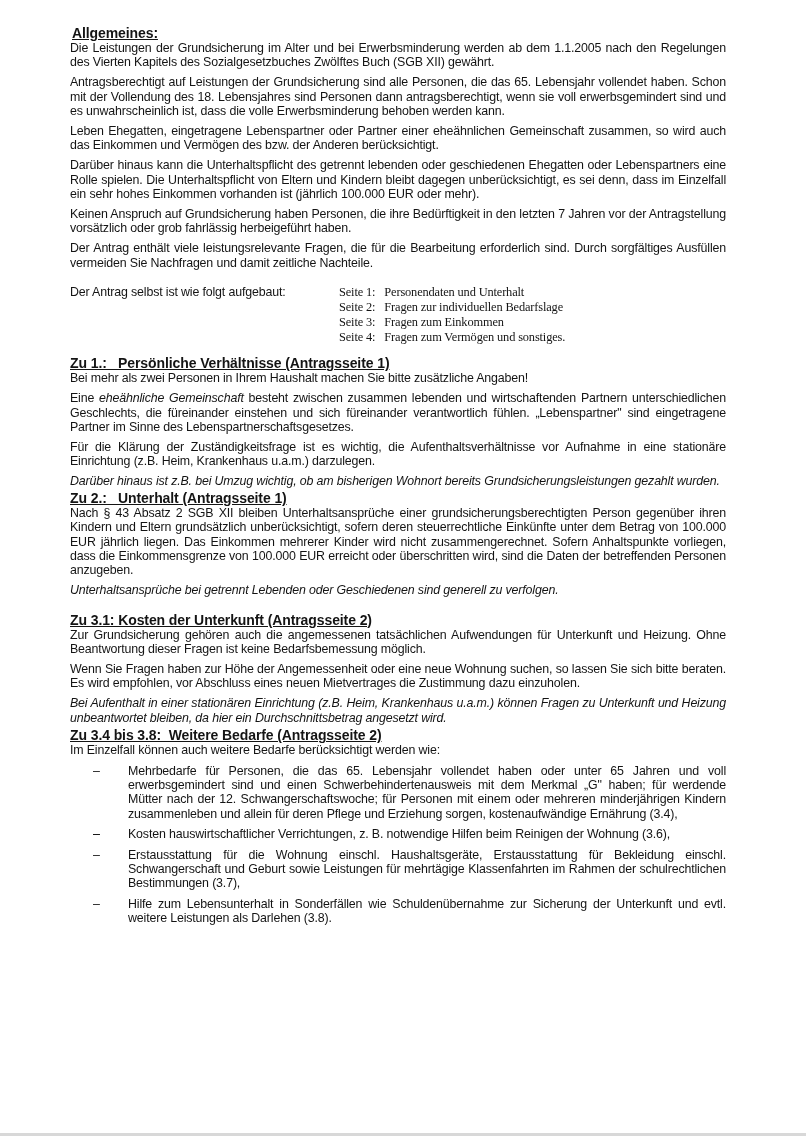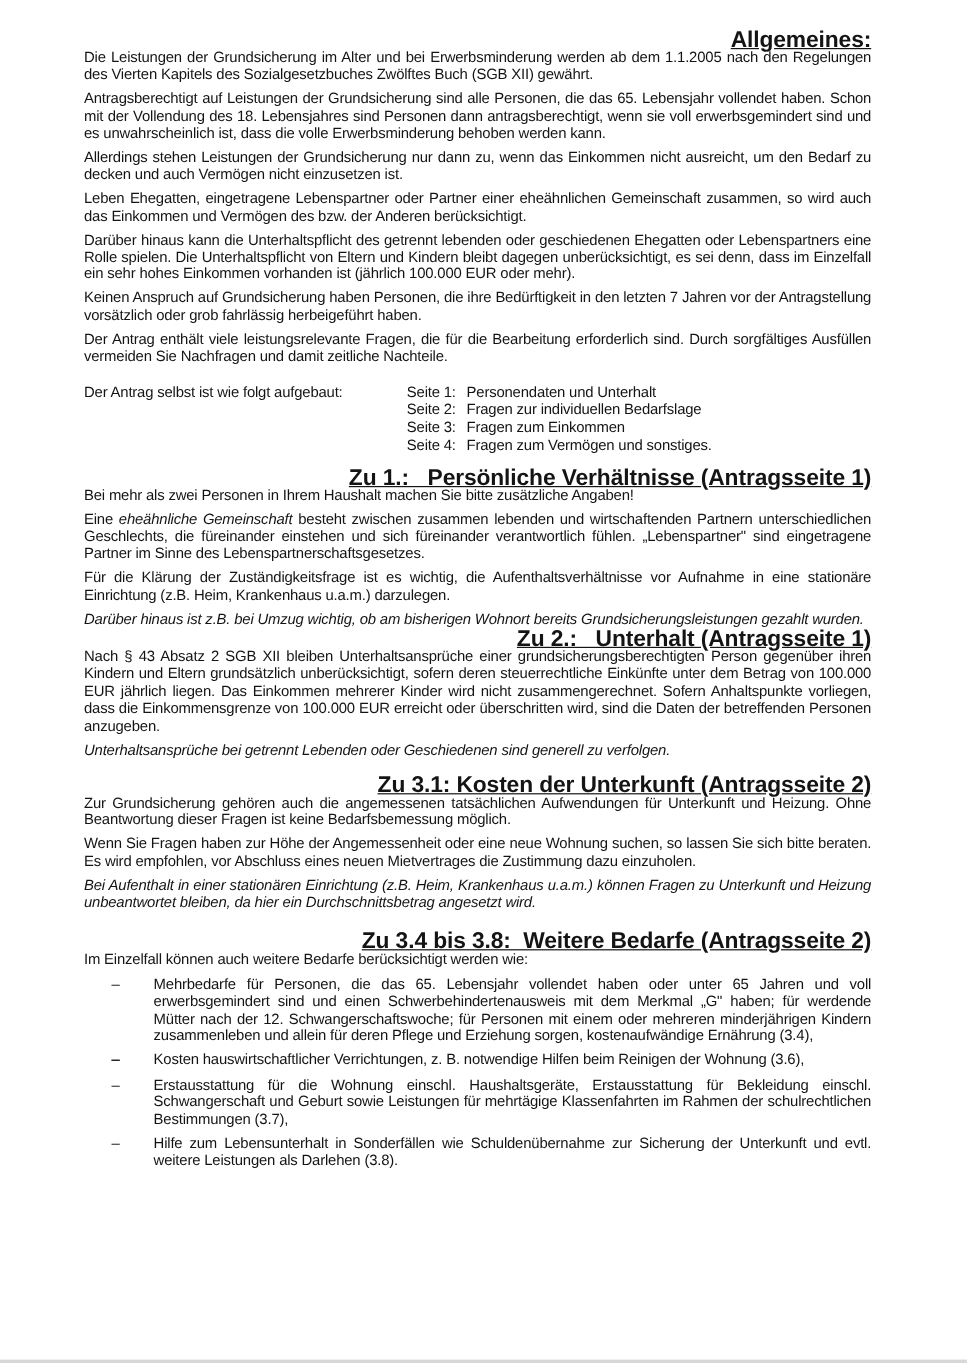--- a/index.html
+++ b/index.html
@@ -1,43 +1,42 @@
 <!DOCTYPE html>
 <html><head>
 <meta charset="utf-8">
 <style>
   html, body { margin: 0; padding: 0; background: #ffffff; }
   body { width: 806px; height: 1136px; position: relative; overflow: hidden; font-family: "Liberation Sans", sans-serif; color: #141414; }
   .page { position: absolute; left: 70px; top: 26px; width: 656px; font-size: 12.4px; line-height: 14.4px; letter-spacing: -0.15px; }
   .scan-line { position: absolute; left: 0; right: 0; bottom: 0; height: 3px; background: #d8d8d8; }
-  h2 { font-size: 19px; font-weight: bold; text-decoration: underline; margin: 0; line-height: 15px; letter-spacing: -0.1px; text-align: right; }
+  h2 { font-size: 14px; font-weight: bold; text-decoration: underline; margin: 0; line-height: 15px; letter-spacing: -0.1px; }
   .first-h { margin-left: 2px; }
   p { margin: 0 0 5.5px 0; text-align: justify; }
   .sec { margin-top: 10px; }
   .sec p:last-child { margin-bottom: 0; font-style: italic; }
   .structure { display: flex; margin-top: 15px; }
   .structure .label { width: 269px; flex: none; }
-  .structure ul { list-style: none; margin: 0; padding: 0; }
+  .structure ul { list-style: none; margin: 0; padding: 0; font-family: Liberation Serif, serif; }
   .structure li { line-height: 14.8px; }
   .hsp { display: inline-block; width: 9px; }
   ul.bullets { list-style: none; margin: 6px 0 0 0; padding: 0; }
   ul.bullets li { position: relative; padding-left: 58px; text-align: justify; margin-bottom: 6px; }
   ul.bullets li .dash { position: absolute; left: 23px; top: 0; }
   em { font-style: italic; }
 </style>
 </head>
 <body>
 
 <div class="page">
 
   <section>
     <h2 class="first-h">Allgemeines:</h2>
     <p>Die Leistungen der Grundsicherung im Alter und bei Erwerbsminderung werden ab dem 1.1.2005 nach den Regelungen des Vierten Kapitels des Sozialgesetzbuches Zwölftes Buch (SGB XII) gewährt.</p>
     <p>Antragsberechtigt auf Leistungen der Grundsicherung sind alle Personen, die das 65. Lebensjahr vollendet haben. Schon mit der Vollendung des 18. Lebensjahres sind Personen dann antragsberechtigt, wenn sie voll erwerbsgemindert sind und es unwahrscheinlich ist, dass die volle Erwerbsminderung behoben werden kann.</p>
-    <p>Allerdings stehen Leistungen der Grundsicherung nur dann zu, wenn das Einkommen nicht ausreicht, um den Bedarf zu decken und auch Vermögen nicht einzusetzen ist.</p>
     <p>Leben Ehegatten, eingetragene Lebenspartner oder Partner einer eheähnlichen Gemeinschaft zusammen, so wird auch das Einkommen und Vermögen des bzw. der Anderen berücksichtigt.</p>
     <p>Darüber hinaus kann die Unterhaltspflicht des getrennt lebenden oder geschiedenen Ehegatten oder Lebenspartners eine Rolle spielen. Die Unterhaltspflicht von Eltern und Kindern bleibt dagegen unberücksichtigt, es sei denn, dass im Einzelfall ein sehr hohes Einkommen vorhanden ist (jährlich 100.000 EUR oder mehr).</p>
     <p>Keinen Anspruch auf Grundsicherung haben Personen, die ihre Bedürftigkeit in den letzten 7 Jahren vor der Antragstellung vorsätzlich oder grob fahrlässig herbeigeführt haben.</p>
     <p>Der Antrag enthält viele leistungsrelevante Fragen, die für die Bearbeitung erforderlich sind. Durch sorgfältiges Ausfüllen vermeiden Sie Nachfragen und damit zeitliche Nachteile.</p>
     <div class="structure">
       <div class="label">Der Antrag selbst ist wie folgt aufgebaut:</div>
       <ul>
         <li><span>Seite 1:</span><span class="hsp"></span><span>Personendaten und Unterhalt</span></li>
         <li><span>Seite 2:</span><span class="hsp"></span><span>Fragen zur individuellen Bedarfslage</span></li>
         <li><span>Seite 3:</span><span class="hsp"></span><span>Fragen zum Einkommen</span></li>
@@ -60,21 +59,21 @@
     <p>Unterhaltsansprüche bei getrennt Lebenden oder Geschiedenen sind generell zu verfolgen.</p>
   </section>
 
   <section class="sec" style="margin-top:15px">
     <h2>Zu 3.1: Kosten der Unterkunft (Antragsseite 2)</h2>
     <p>Zur Grundsicherung gehören auch die angemessenen tatsächlichen Aufwendungen für Unterkunft und Heizung. Ohne Beantwortung dieser Fragen ist keine Bedarfsbemessung möglich.</p>
     <p>Wenn Sie Fragen haben zur Höhe der Angemessenheit oder eine neue Wohnung suchen, so lassen Sie sich bitte beraten. Es wird empfohlen, vor Abschluss eines neuen Mietvertrages die Zustimmung dazu einzuholen.</p>
     <p>Bei Aufenthalt in einer stationären Einrichtung (z.B. Heim, Krankenhaus u.a.m.) können Fragen zu Unterkunft und Heizung unbeantwortet bleiben, da hier ein Durchschnittsbetrag angesetzt wird.</p>
   </section>
 
-  <section class="sec" style="margin-top:18px">
+  <section class="sec" style="margin-top:3px">
     <h2 style="white-space:pre">Zu 3.4 bis 3.8:  Weitere Bedarfe (Antragsseite 2)</h2>
     <p style="margin-bottom:0">Im Einzelfall können auch weitere Bedarfe berücksichtigt werden wie:</p>
     <ul class="bullets">
       <li><span class="dash">–</span><span>Mehrbedarfe für Personen, die das 65. Lebensjahr vollendet haben oder unter 65 Jahren und voll erwerbsgemindert sind und einen Schwerbehindertenausweis mit dem Merkmal „G" haben; für werdende Mütter nach der 12. Schwangerschaftswoche; für Personen mit einem oder mehreren minderjährigen Kindern zusammenleben und allein für deren Pflege und Erziehung sorgen, kostenaufwändige Ernährung (3.4),</span></li>
       <li><span class="dash">–</span></li>
       <li><span class="dash">–</span><span>Kosten hauswirtschaftlicher Verrichtungen, z. B. notwendige Hilfen beim Reinigen der Wohnung (3.6),</span></li>
       <li><span class="dash">–</span><span>Erstausstattung für die Wohnung einschl. Haushaltsgeräte, Erstausstattung für Bekleidung einschl. Schwangerschaft und Geburt sowie Leistungen für mehrtägige Klassenfahrten im Rahmen der schulrechtlichen Bestimmungen (3.7),</span></li>
       <li><span class="dash">–</span><span>Hilfe zum Lebensunterhalt in Sonderfällen wie Schuldenübernahme zur Sicherung der Unterkunft und evtl. weitere Leistungen als Darlehen (3.8).</span></li>
     </ul>
   </section>

